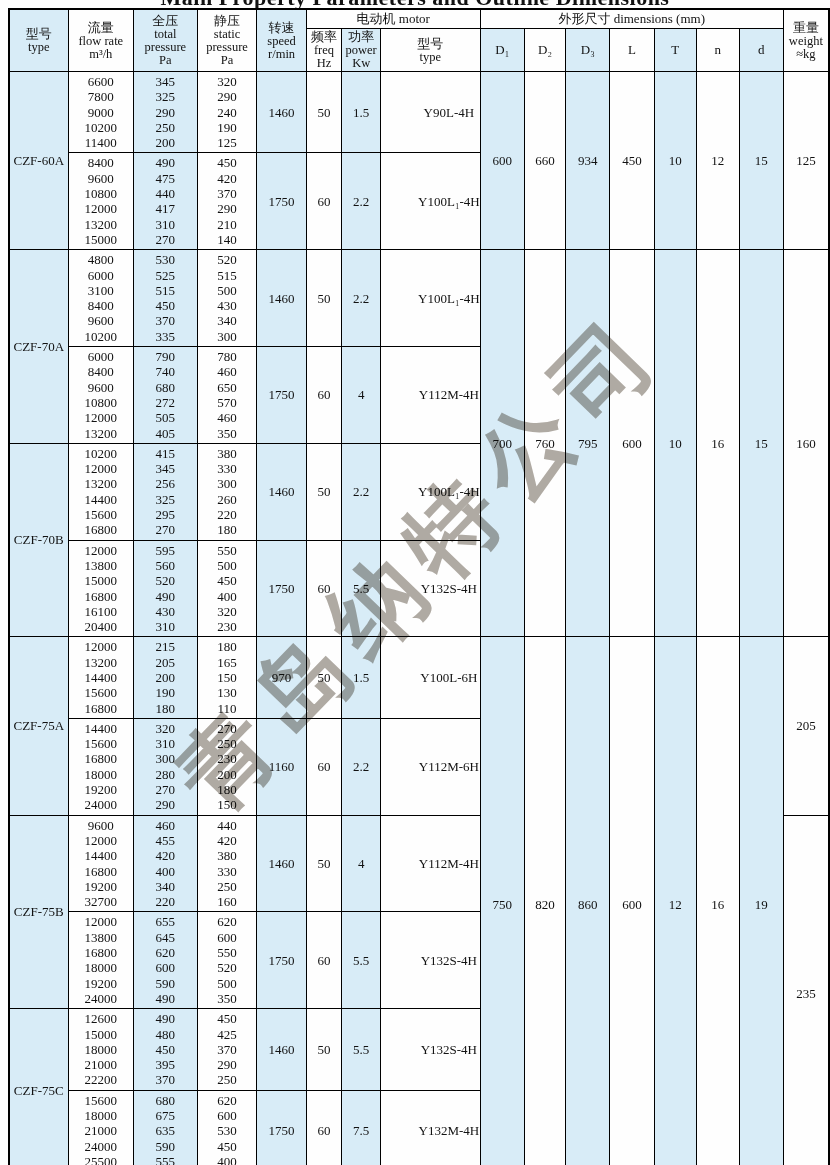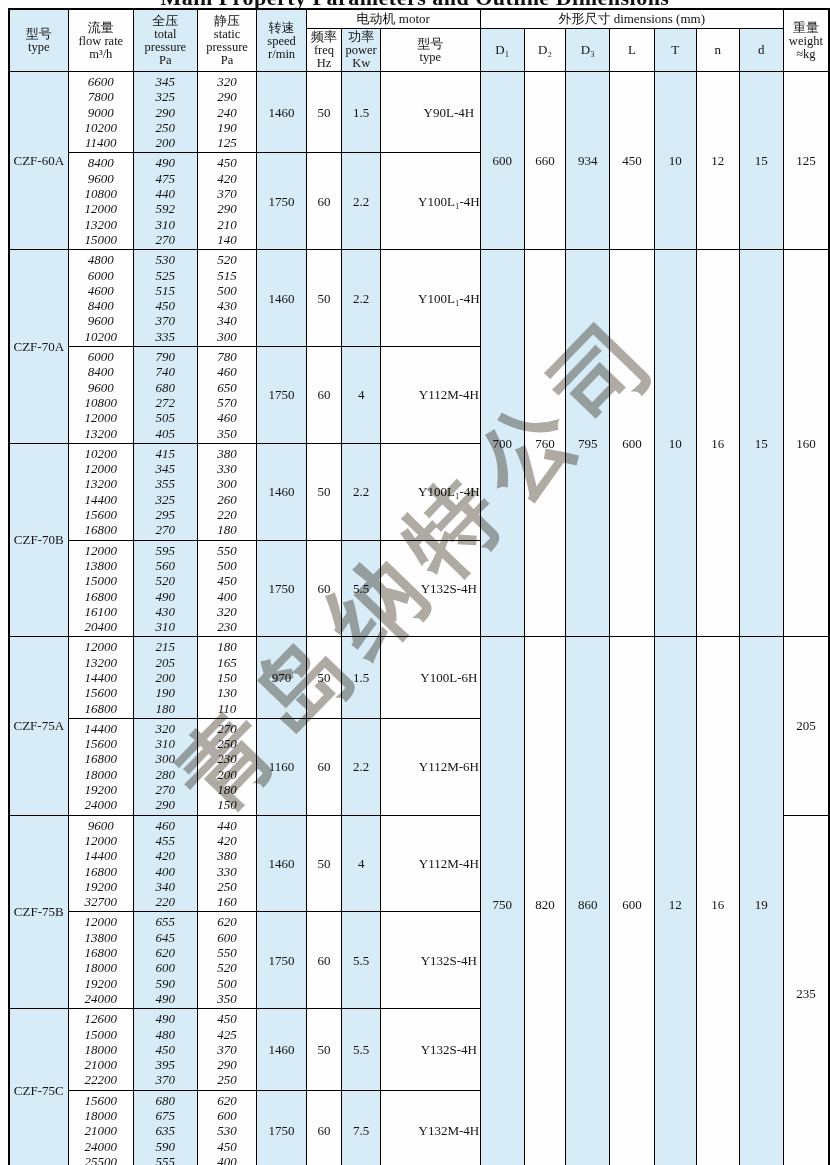--- a/index.html
+++ b/index.html
@@ -6,21 +6,21 @@
   .page{position:relative;width:830px;height:1165px;overflow:hidden;background:#fefefe;
         font-family:"Liberation Serif","DejaVu Serif",serif;color:#121212;}
   .title{position:absolute;top:-15px;left:0;width:100%;text-align:center;
          font-size:22px;font-weight:bold;letter-spacing:.5px;white-space:nowrap;}
   table.spec{position:absolute;left:8px;top:8px;border-collapse:collapse;table-layout:fixed;
              border:2px solid #000;}
   td,th{border:1px solid #000;padding:0;text-align:center;vertical-align:middle;
         font-weight:normal;font-size:13px;line-height:15.3px;overflow:hidden;}
   th{padding:1px 0;}
   .blue{background:#d8ecf7;}
-  .stack{padding:2px 16px;font-style:italic;}
+  .stack{padding:2px 16px;}
   .stack div{line-height:15.3px;}
   .hline-zh{font-size:13px;line-height:14px;}
   .hline-en{font-size:12.5px;line-height:13px;}
   .grp{font-size:13px;line-height:16px;}
   .model{font-size:13px;padding-left:37px;}
   .watermark{position:absolute;left:55px;top:500px;width:730px;text-align:center;
              transform:rotate(-46deg);font-family:"DejaVu Sans","Liberation Sans",sans-serif;
              font-weight:bold;font-size:92px;letter-spacing:16px;color:#a8a29a;
              mix-blend-mode:multiply;opacity:.9;pointer-events:none;z-index:5;white-space:nowrap;}
 </style>
@@ -153,21 +153,21 @@
             <div>9600</div>
             <div>10800</div>
             <div>12000</div>
             <div>13200</div>
             <div>15000</div>
           </td>
           <td class="blue stack">
             <div>490</div>
             <div>475</div>
             <div>440</div>
-            <div>592</div>
+            <div>417</div>
             <div>310</div>
             <div>270</div>
           </td>
           <td class=" stack">
             <div>450</div>
             <div>420</div>
             <div>370</div>
             <div>290</div>
             <div>210</div>
             <div>140</div>
@@ -175,21 +175,21 @@
           <td class="blue">1750</td>
           <td>60</td>
           <td class="blue">2.2</td>
           <td class="model">Y100L₁-4H</td>
         </tr>
         <tr>
           <td class="blue" rowspan="2">CZF-70A</td>
           <td class=" stack">
             <div>4800</div>
             <div>6000</div>
-            <div>4600</div>
+            <div>3100</div>
             <div>8400</div>
             <div>9600</div>
             <div>10200</div>
           </td>
           <td class="blue stack">
             <div>530</div>
             <div>525</div>
             <div>515</div>
             <div>450</div>
             <div>370</div>
@@ -252,21 +252,21 @@
             <div>10200</div>
             <div>12000</div>
             <div>13200</div>
             <div>14400</div>
             <div>15600</div>
             <div>16800</div>
           </td>
           <td class="blue stack">
             <div>415</div>
             <div>345</div>
-            <div>355</div>
+            <div>256</div>
             <div>325</div>
             <div>295</div>
             <div>270</div>
           </td>
           <td class=" stack">
             <div>380</div>
             <div>330</div>
             <div>300</div>
             <div>260</div>
             <div>220</div>

